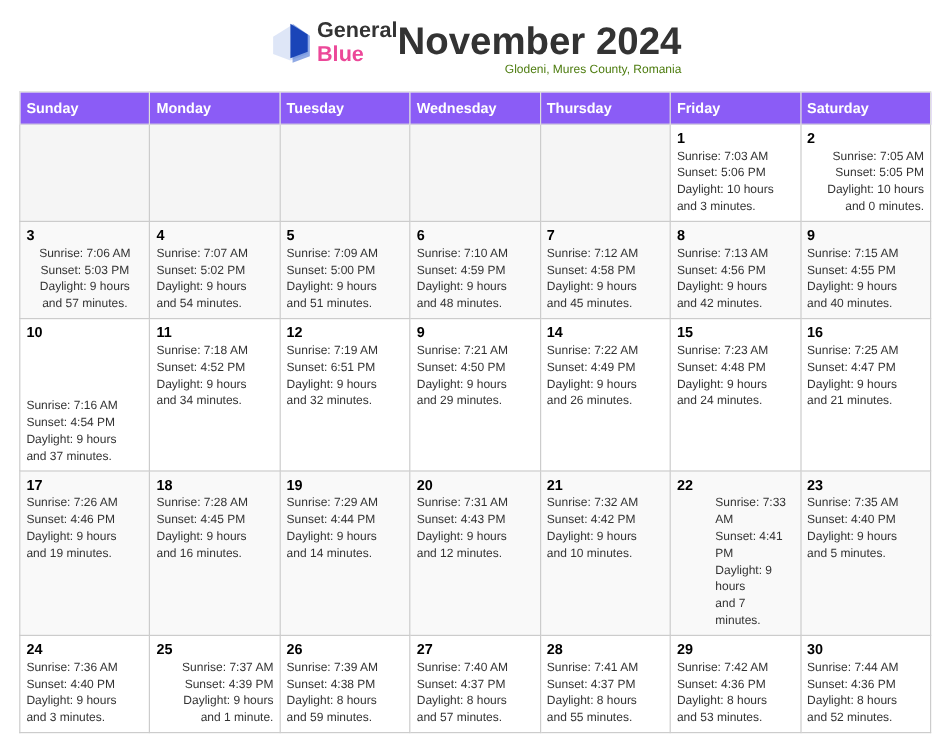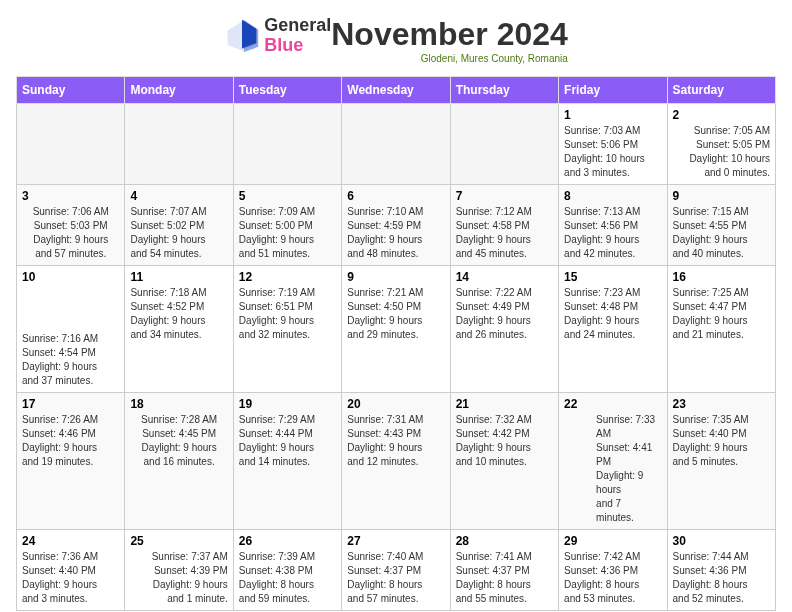--- a/index.html
+++ b/index.html
@@ -241,21 +241,21 @@
       <tr class="row-shade">
         <td>
           <div class="day-number">17</div>
           <div class="day-info" style="white-space: pre-line;">Sunrise: 7:26 AM
 Sunset: 4:46 PM
 Daylight: 9 hours
 and 19 minutes.</div>
         </td>
         <td>
           <div class="day-number">18</div>
-          <div class="day-info" style="white-space: pre-line; text-align: center;">Sunrise: 7:28 AM
+          <div class="day-info" style="white-space: pre-line;">Sunrise: 7:28 AM
 Sunset: 4:45 PM
 Daylight: 9 hours
 and 16 minutes.</div>
         </td>
         <td>
           <div class="day-number">19</div>
           <div class="day-info" style="white-space: pre-line;">Sunrise: 7:29 AM
 Sunset: 4:44 PM
 Daylight: 9 hours
 and 14 minutes.</div>

